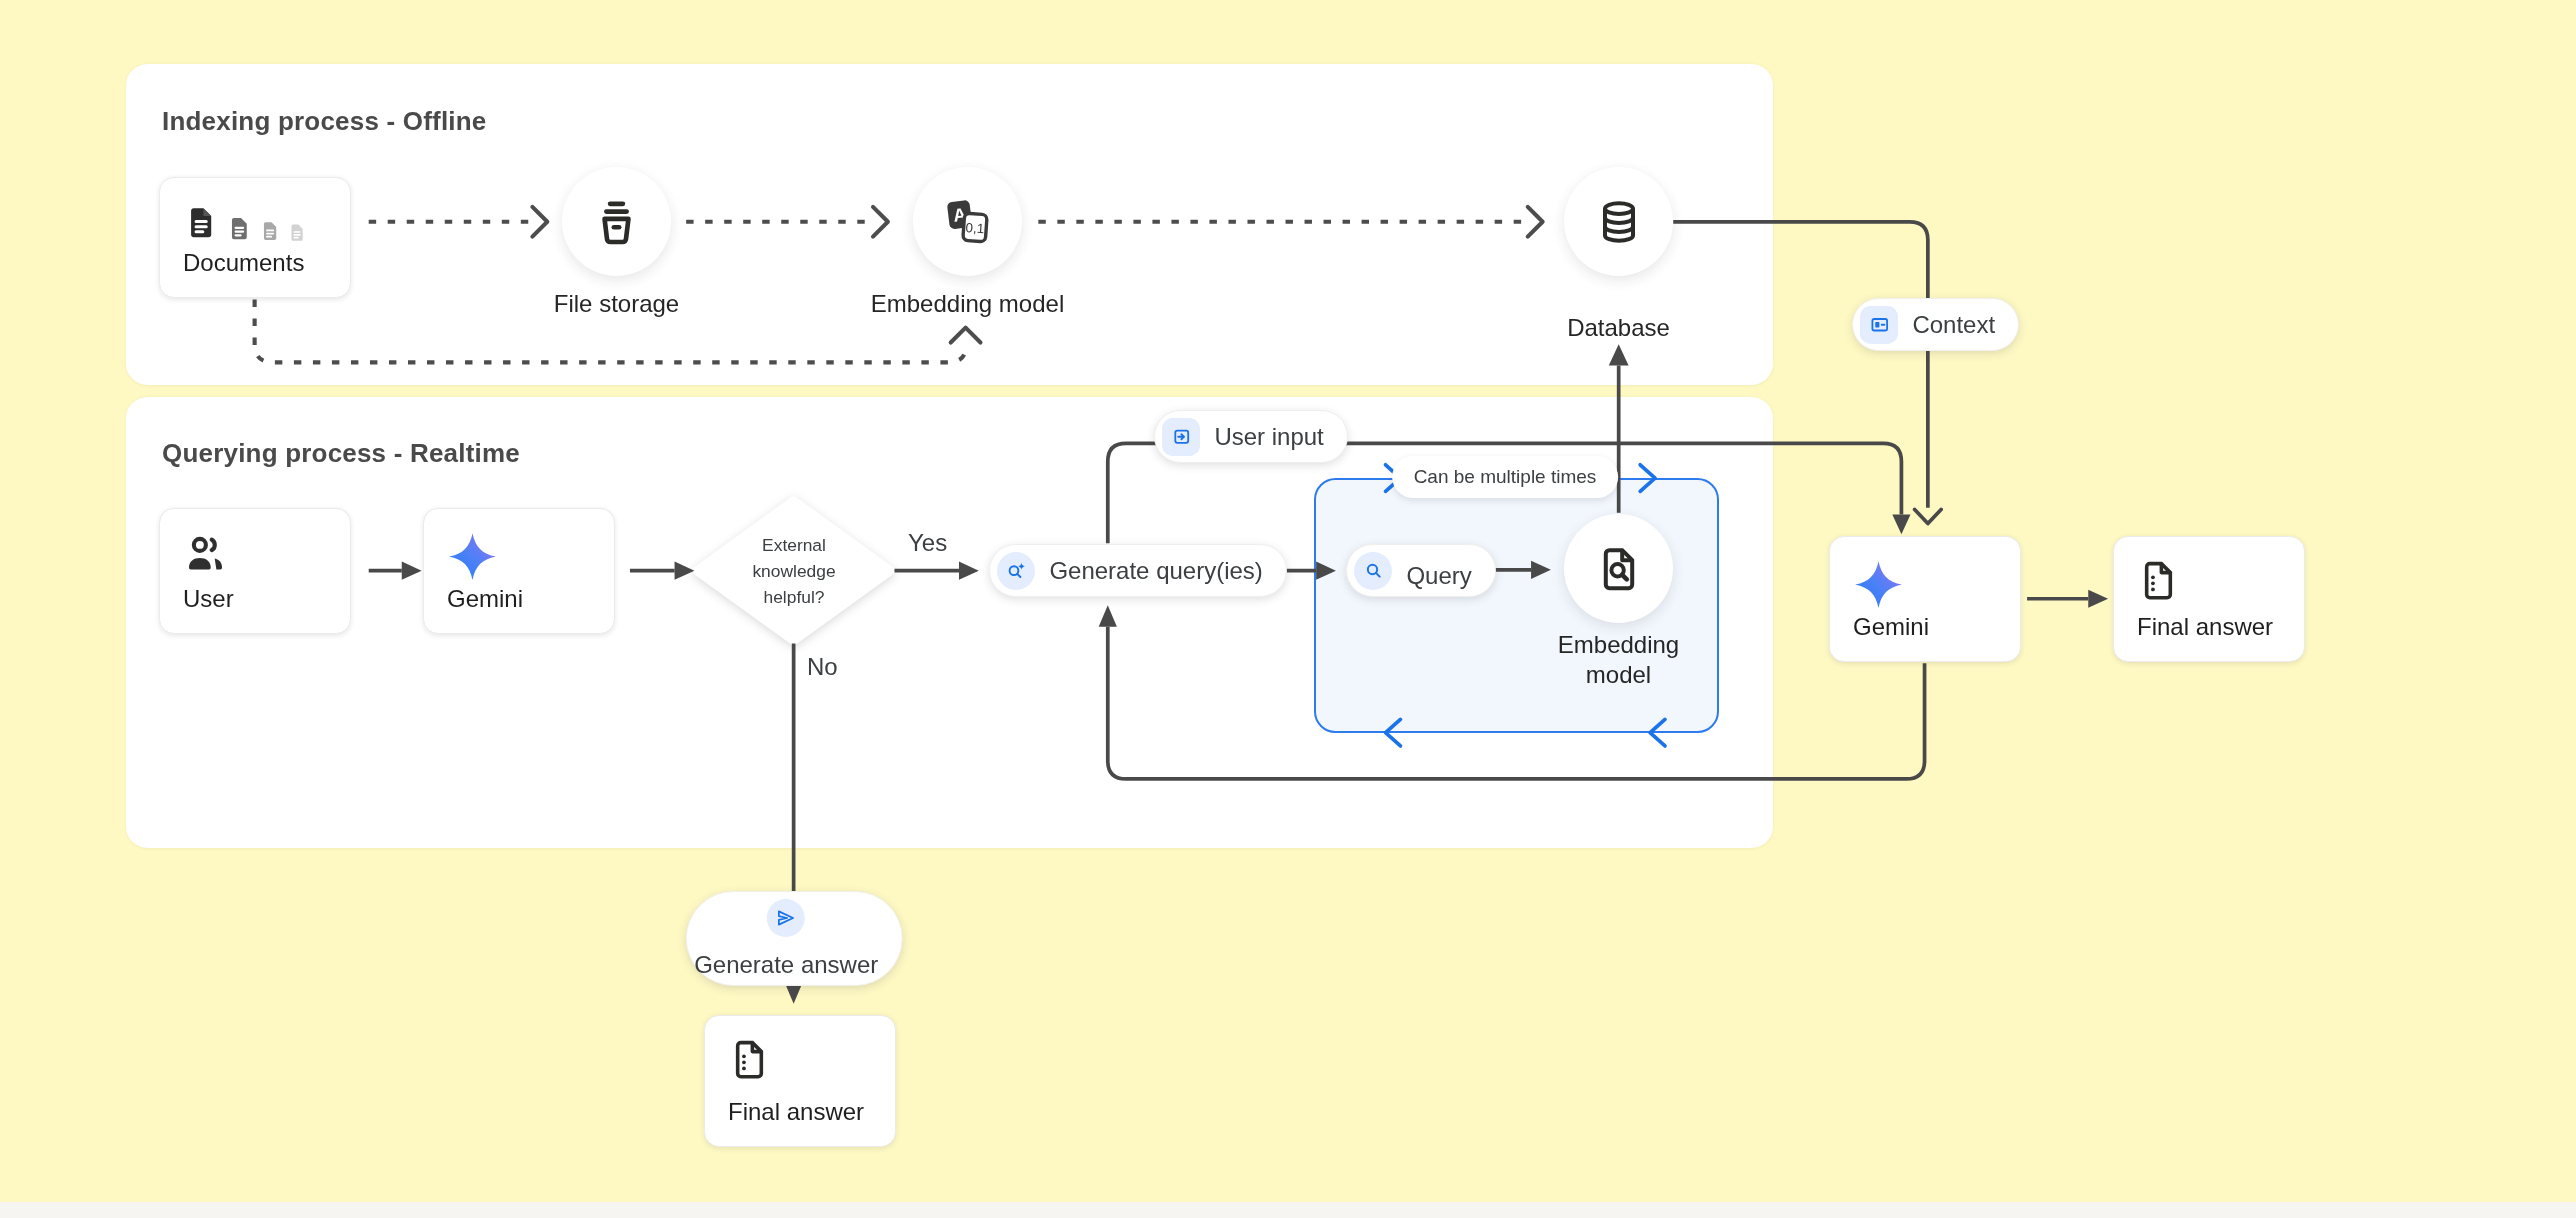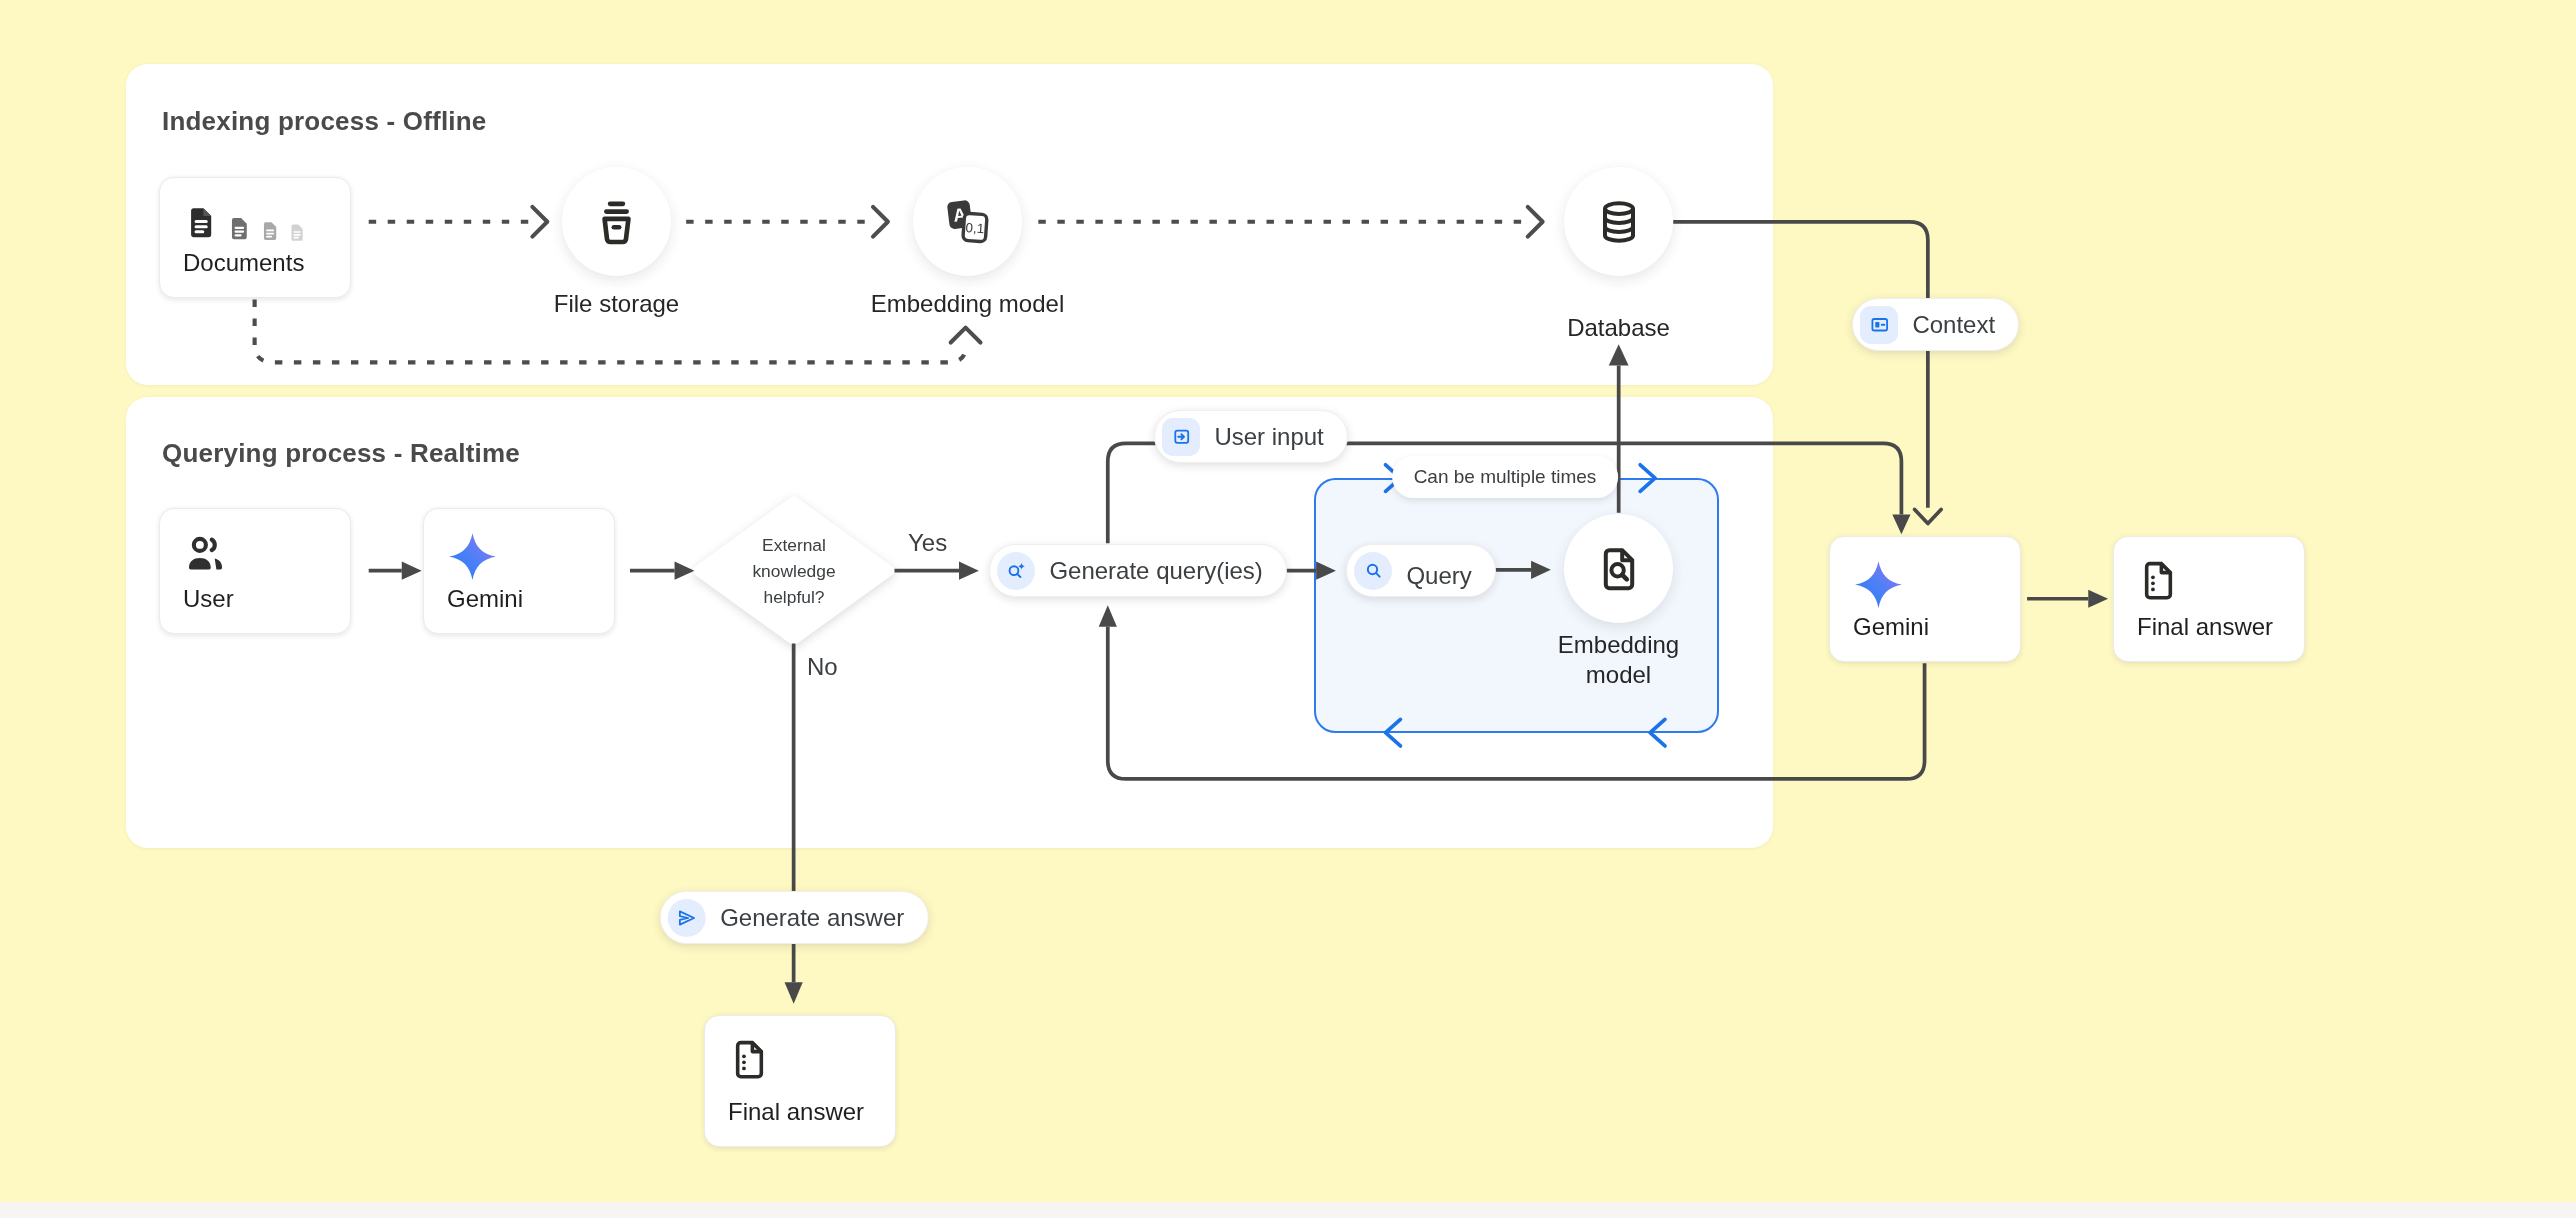--- a/index.html
+++ b/index.html
@@ -271,21 +271,21 @@
       <path d="M7.2 2.6 H13.6 L18.6 7.6 V19.8 a1.8 1.8 0 0 1 -1.8 1.8 H7.2 A1.8 1.8 0 0 1 5.4 19.8 V4.4 A1.8 1.8 0 0 1 7.2 2.6 Z" stroke-width="2"></path>
       <path d="M13.6 2.6 V7.6 H18.6" stroke-width="2" stroke-linejoin="round"></path>
       <circle cx="8.9" cy="10.2" r="1.05" fill="#2b2b28" stroke="none"></circle>
       <circle cx="8.9" cy="13.6" r="1.05" fill="#2b2b28" stroke="none"></circle>
       <circle cx="8.9" cy="17" r="1.05" fill="#2b2b28" stroke="none"></circle>
     </svg>
     <div class="clabel">Final answer</div>
   </div>
 
   
-  <div class="pill center-x" style="left:794px;top:891px;">
+  <div class="pill center-x" style="left:794px;top:891px;flex-direction:column;">
     <span class="chip">
       <svg width="22" height="22" viewBox="0 0 24 24" fill="none" stroke="#1a73e8" stroke-width="1.9" stroke-linecap="round" stroke-linejoin="round">
         <path d="M4.5 19.2 L20 12 L4.5 4.8 V10 L13.5 12 L4.5 14 Z"></path>
       </svg>
     </span>
     <span>Generate answer</span>
   </div>
 
   
   <div class="card" style="left:704px;top:1015px;width:192px;height:132px;">

